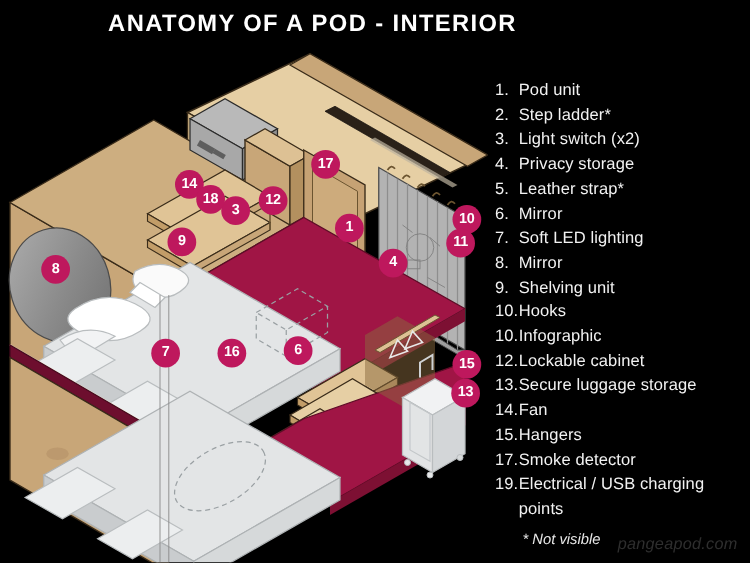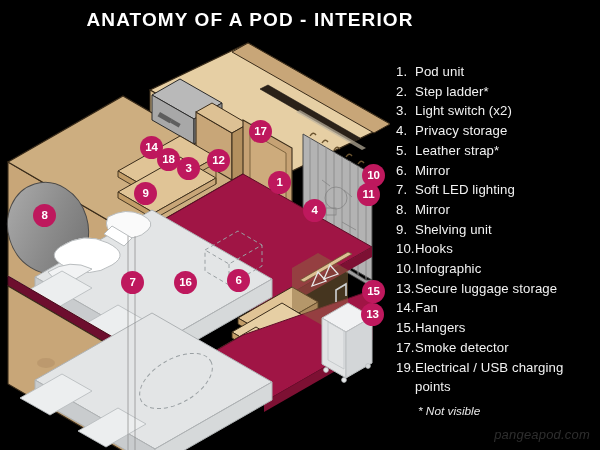--- a/index.html
+++ b/index.html
@@ -350,20 +350,24 @@
     </div>
   <div class="legend-item">
       <span class="legend-num">10.</span>
       <span class="legend-label">Hooks</span>
     </div>
   <div class="legend-item">
       <span class="legend-num">10.</span>
       <span class="legend-label">Infographic</span>
     </div>
   <div class="legend-item">
+      <span class="legend-num">12.</span>
+      <span class="legend-label">Lockable cabinet</span>
+    </div>
+  <div class="legend-item">
       <span class="legend-num">13.</span>
       <span class="legend-label">Secure luggage storage</span>
     </div>
   <div class="legend-item">
       <span class="legend-num">14.</span>
       <span class="legend-label">Fan</span>
     </div>
   <div class="legend-item">
       <span class="legend-num">15.</span>
       <span class="legend-label">Hangers</span>

